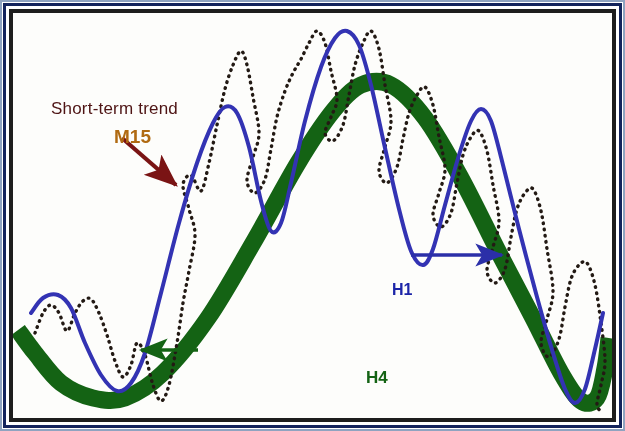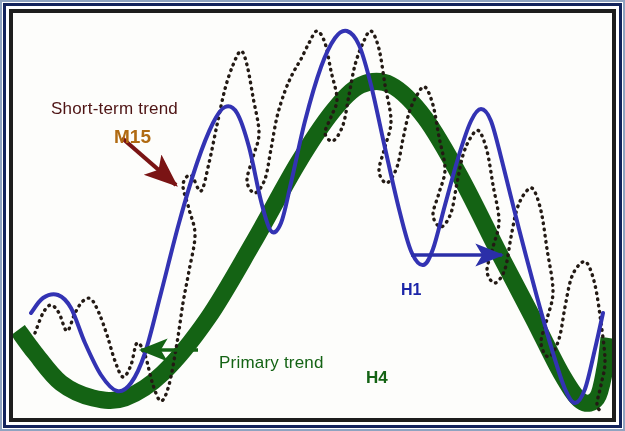--- a/index.html
+++ b/index.html
@@ -73,21 +73,21 @@
     font-weight: bold;
     color: #b06a12;
   }
   .lbl-inter {
     left: 227px; top: 245px;
     font-size: 17px;
     color: #2b2fa8;
     letter-spacing: 0.2px;
   }
   .lbl-h1 {
-    left: 388px; top: 268px;
+    left: 379px; top: 268px;
     font-size: 16px;
     font-weight: bold;
     color: #1c25a8;
   }
   .lbl-primary {
     left: 206px; top: 340px;
     font-size: 17px;
     color: #146314;
     letter-spacing: 0.2px;
   }
@@ -134,17 +134,16 @@
       <line x1="398" y1="242" x2="489" y2="242" stroke="#2b2fa8" stroke-width="3.6" marker-end="url(#arrow-blue)"></line>
 
       <line x1="185" y1="337" x2="128" y2="337" stroke="#146314" stroke-width="3.6" marker-end="url(#arrow-green)"></line>
     </svg>
 
     <div class="lbl lbl-short">Short-term trend</div>
     <div class="lbl lbl-m15">M15</div>
 
     <div class="lbl lbl-h1">H1</div>
 
-    <div class="lbl lbl-primary">Primary trend</div>
     <div class="lbl lbl-h4">H4</div>
 
   </div>
 </div>
 
 </body></html>

